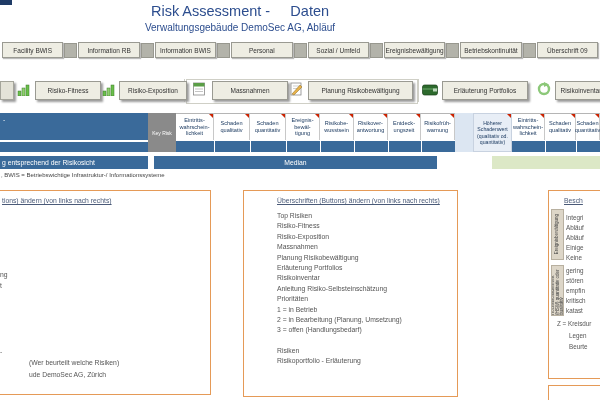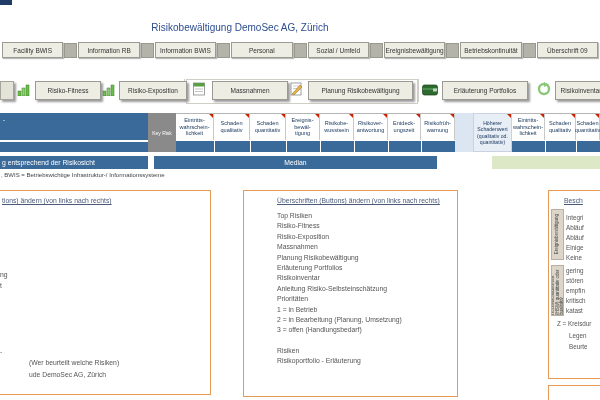--- a/index.html
+++ b/index.html
@@ -36,21 +36,22 @@
         display:flex;align-items:center;justify-content:center;box-sizing:border-box;}
   .vtext{writing-mode:vertical-rl;transform:rotate(180deg);font-size:4.5px;color:#444;line-height:1;}
   .footnote{font-size:6px;color:#444;white-space:nowrap;}
 </style>
 </head>
 <body>
 
 <div id="frame">
 
   <div class="abs corner"></div>
-  <div class="abs subtitle">Risikobewältigung DemoSec AG, Zürich</div>
+  <div class="abs title">Risk Assessment -     Daten</div>
+  <div class="abs subtitle">Verwaltungsgebäude DemoSec AG, Abläuf</div>
 
   <div class="abs navrow">
     <div class="navbtn">Facility BWIS</div>
     <div class="navsep"></div>
     <div class="navbtn">Information RB</div>
     <div class="navsep"></div>
     <div class="navbtn">Information BWIS</div>
     <div class="navsep"></div>
     <div class="navbtn">Personal</div>
     <div class="navsep"></div>

